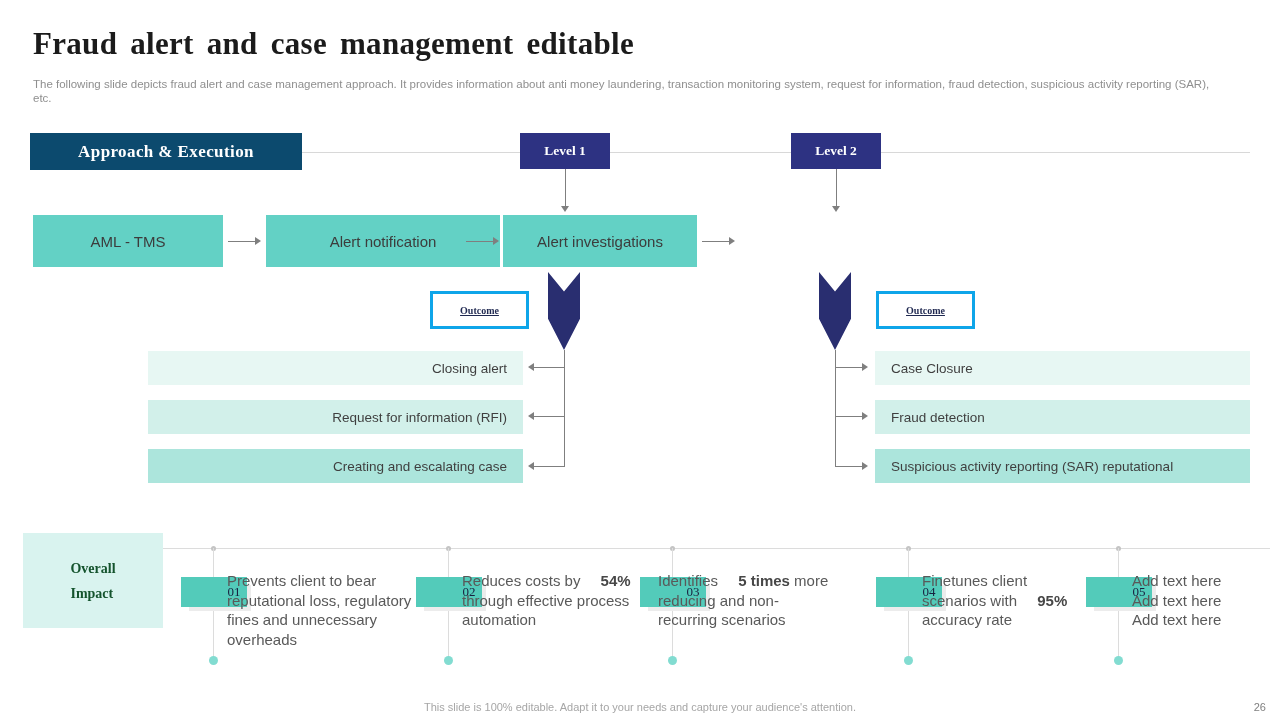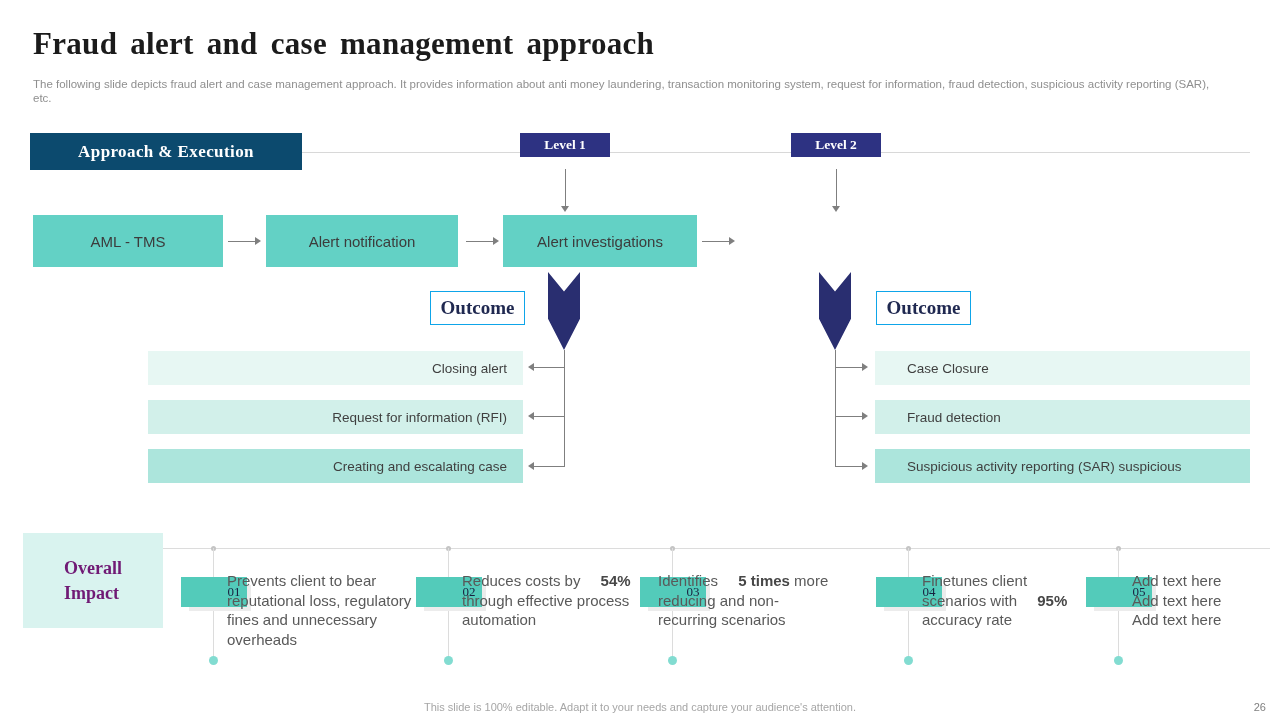--- a/index.html
+++ b/index.html
@@ -19,56 +19,56 @@
     font-size:11.5px;line-height:14px;color:#8f8f8f;
   }
   
   .top-rule{left:302px;top:152px;width:948px;height:1px;background:#d8d8d8;}
   .section-label{
     left:30px;top:133px;width:272px;height:37px;background:#0c4a6e;
     color:#ffffff;font-family:"Liberation Serif",serif;font-weight:700;font-size:17px;
     display:flex;align-items:center;justify-content:center;letter-spacing:.4px;z-index:2;
   }
   .level-box{
-    width:90px;height:24px;background:#2d3282;color:#ffffff;
+    width:90px;height:36px;background:#2d3282;color:#ffffff;
     font-family:"Liberation Serif",serif;font-weight:700;font-size:13.5px;
     display:flex;align-items:center;justify-content:center;z-index:2;
   }
   .flow-box{
     height:52px;background:#63d1c5;color:#3c3c3c;font-size:15px;line-height:19px;
     display:flex;align-items:center;justify-content:center;text-align:center;white-space:pre-line;
   }
   .outcome-label{
-    width:93px;height:32px;background:#ffffff;border:1px solid #0ea5e9;
-    color:#1f2850;font-family:"Liberation Serif",serif;font-weight:700;font-size:19px;
-    display:flex;align-items:center;justify-content:center;z-index:2;
+    width:93px;height:32px;background:#ffffff;border:3px solid #0ea5e9;
+    color:#1f2850;font-family:"Liberation Serif",serif;font-weight:700;font-size:10px;
+    display:flex;align-items:center;justify-content:center;z-index:2;text-decoration:underline;
   }
   .chevron{
     width:32px;height:78px;background:#292e70;
     clip-path:polygon(0% 0%,50% 25%,100% 0%,100% 60%,50% 100%,0% 60%);
   }
   .hline{height:1px;background:#7f7f7f;}
   .vline{width:1px;background:#7f7f7f;}
   .ah-right{width:0;height:0;border-top:4px solid transparent;border-bottom:4px solid transparent;border-left:6px solid #7f7f7f;}
   .ah-left{width:0;height:0;border-top:4px solid transparent;border-bottom:4px solid transparent;border-right:6px solid #7f7f7f;}
   .ah-down{width:0;height:0;border-left:4px solid transparent;border-right:4px solid transparent;border-top:6px solid #7f7f7f;}
   .outcome-col{display:flex;flex-direction:column;gap:15px;}
   .outcome-row{
     height:34px;display:flex;align-items:center;font-size:13.5px;color:#3f3f3f;
   }
   .outcome-row.right-align{justify-content:flex-end;padding-right:16px;}
-  .outcome-row.left-align{justify-content:flex-start;padding-left:32px;}
+  .outcome-row.left-align{justify-content:flex-start;padding-left:16px;}
   
   .impact-heading-box{
     left:23px;top:533px;width:140px;height:95px;background:#d9f3ef;
     display:flex;align-items:center;justify-content:center;
   }
   .impact-heading{
-    font-family:"Liberation Serif",serif;font-weight:700;font-size:18px;line-height:25px;
-    color:#701a75;white-space:pre-line;text-align:left;
+    font-family:"Liberation Serif",serif;font-weight:700;font-size:14px;line-height:25px;
+    color:#14532d;white-space:pre-line;text-align:left;
   }
   .impact-rule{left:163px;top:548px;width:1107px;height:1px;background:#dcdcdc;}
   .impact-vline{width:1px;background:#dcdcdc;top:548px;height:112px;}
   .impact-dot-top{width:5px;height:5px;border-radius:50%;background:#c4c4c4;top:546px;}
   .impact-dot-bottom{width:9px;height:9px;border-radius:50%;background:#82dcd1;top:656px;}
   .impact-num{
     width:26px;height:30px;top:577px;background:#53cbba;
     color:#17203f;font-family:"Liberation Serif",serif;font-size:13px;
     display:flex;align-items:center;justify-content:center;
     box-shadow:6px 6px 0 -2px #ececec;
@@ -81,36 +81,36 @@
     left:0;top:701px;width:1280px;text-align:center;
     font-size:11px;color:#a6a6a6;
   }
   .page-number{top:701px;right:14px;font-size:11px;color:#808080;}
 </style>
 </head>
 <body>
 
 <div class="slide">
 
-  <div class="abs title">Fraud alert and case management approach</div>
+  <div class="abs title">Fraud alert and case management editable</div>
   <div class="abs subtitle">The following slide depicts fraud alert and case management approach. It provides information about anti money laundering, transaction monitoring system, request for information, fraud detection, suspicious activity reporting (SAR), etc.</div>
 
   <div class="abs top-rule"></div>
   <div class="abs section-label">Approach &amp; Execution</div>
 
   <div class="abs level-box" style="left:520px;top:133px;">Level 1</div>
   <div class="abs level-box" style="left:791px;top:133px;">Level 2</div>
 
   <div class="abs vline" style="left:565px;top:169px;height:38px;"></div>
   <div class="abs ah-down" style="left:561px;top:206px;"></div>
   <div class="abs vline" style="left:836px;top:169px;height:38px;"></div>
   <div class="abs ah-down" style="left:832px;top:206px;"></div>
 
   <div class="abs flow-box" style="left:33px;top:215px;width:190px;">AML - TMS</div>
-  <div class="abs flow-box" style="left:266px;top:215px;width:192px;">Alert notification</div>
+  <div class="abs flow-box" style="left:266px;top:215px;width:234px;">Alert notification</div>
   <div class="abs flow-box" style="left:503px;top:215px;width:194px;">Alert investigations</div>
 
   <div class="abs hline" style="left:228px;top:241px;width:28px;"></div>
   <div class="abs ah-right" style="left:255px;top:237px;"></div>
   <div class="abs hline" style="left:466px;top:241px;width:28px;"></div>
   <div class="abs ah-right" style="left:493px;top:237px;"></div>
   <div class="abs hline" style="left:702px;top:241px;width:28px;"></div>
   <div class="abs ah-right" style="left:729px;top:237px;"></div>
 
   <div class="abs chevron" style="left:548px;top:272px;"></div>
@@ -147,21 +147,21 @@
       </div>
     </div>
   <div class="abs outcome-col" style="left:875px;top:351px;width:375px;" id="right-outcomes">
       <div class="outcome-row left-align" style="background: rgb(231, 247, 243);">
         <span>Case Closure</span>
       </div>
       <div class="outcome-row left-align" style="background: rgb(210, 240, 234);">
         <span>Fraud detection</span>
       </div>
       <div class="outcome-row left-align" style="background: rgb(172, 229, 220);">
-        <span>Suspicious activity reporting (SAR) suspicious</span>
+        <span>Suspicious activity reporting (SAR) reputational</span>
       </div>
     </div>
 
   <div class="abs impact-heading-box">
     <div class="impact-heading">Overall
 Impact</div>
   </div>
   <div class="abs impact-rule"></div>
   <div id="impact-items">
       <div>

